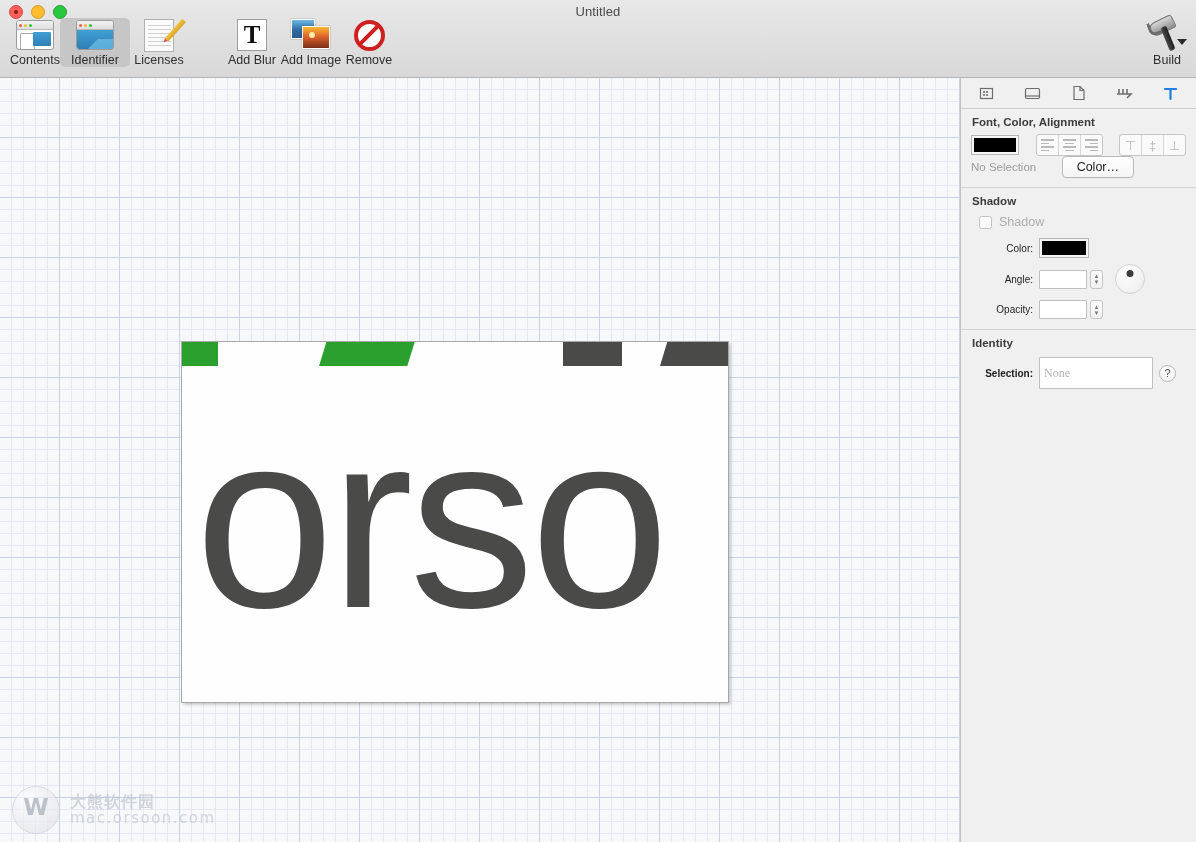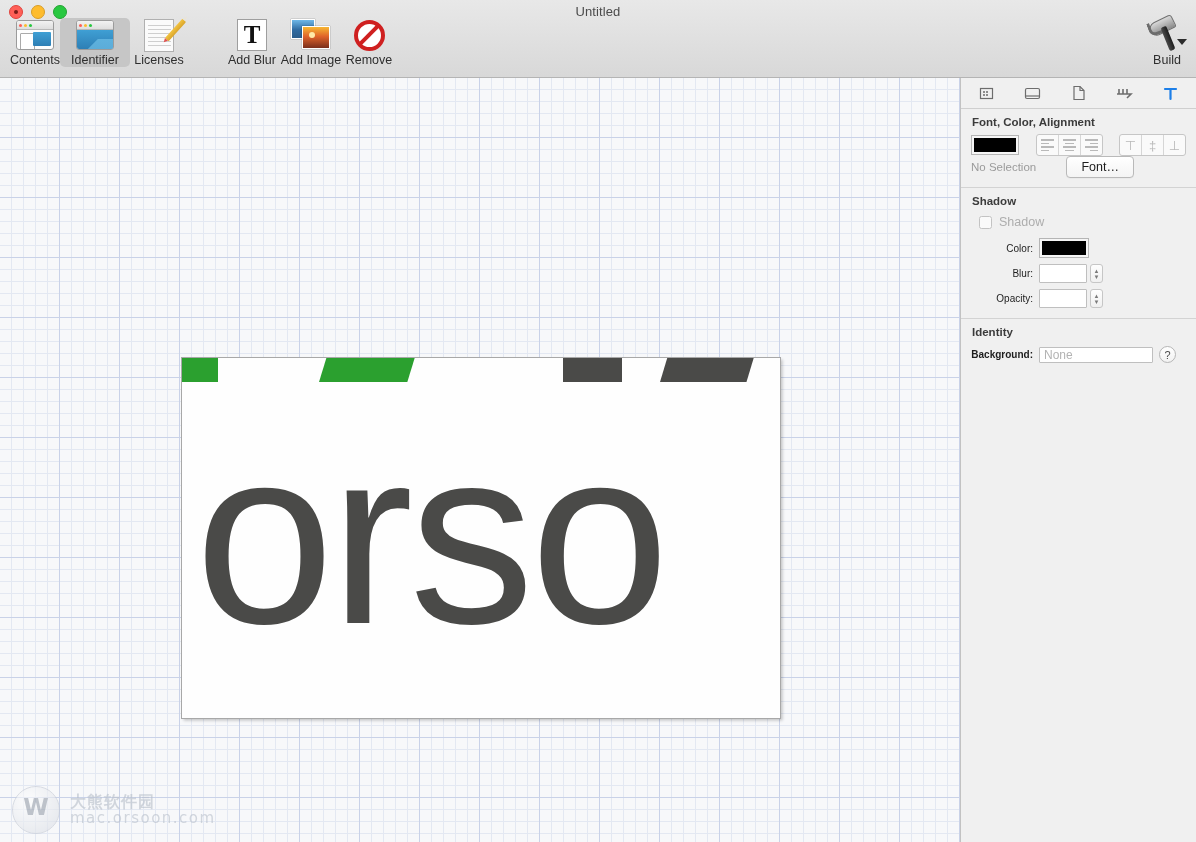--- a/index.html
+++ b/index.html
@@ -175,22 +175,22 @@
     background-image:
       linear-gradient(to right, #c9d2e8 1px, transparent 1px),
       linear-gradient(to bottom, #c9d2e8 1px, transparent 1px),
       linear-gradient(to right, #e3e8f2 1px, transparent 1px),
       linear-gradient(to bottom, #e3e8f2 1px, transparent 1px);
     background-size: 60px 60px, 60px 60px, 12px 12px, 12px 12px;
     background-position: -1px -1px, -1px -1px, -1px -1px, -1px -1px;
     overflow: hidden;
   }
   .doc-sheet {
-    position: absolute; left: 181px; top: 279px;
-    width: 600px; height: 362px;
+    position: absolute; left: 181px; top: 263px;
+    width: 548px; height: 362px;
     background: #fefefe;
     border: 1px solid #a8a8a8;
     box-shadow: 1.5px 1.5px 3px rgba(0,0,0,0.22);
     box-sizing: border-box;
     overflow: hidden;
   }
   .shape { position: absolute; }
   .s-green { background: #2ba02f; }
   .s-dark  { background: #4a4a48; }
   .s-g1 { left: 0px;   top: -1px; width: 36px;  height: 25px; }
@@ -529,63 +529,64 @@
             <span class="vglyph">‡</span>
           </span>
         <span class="b">
             <span class="vglyph">⊥</span>
           </span>
       </span>
     </div>
 
     <div class="row" style="margin-top:0;">
       <span class="no-sel">No Selection</span>
-      <button class="btn" style="margin-left:auto;margin-right:52px;">Font…</button>
+      <button class="btn" style="margin-left:auto;margin-right:52px;">Color…</button>
     </div>
 
     <div class="divider" style="margin-top:9px;"></div>
 
     <div class="sec-head">Shadow</div>
 
     <div class="row" style="padding-left:18px;margin-top:4px;">
       <span class="cb"></span>
       <span class="cb-label">Shadow</span>
     </div>
 
     <div class="row" style="margin-top:9px;">
       <span class="flabel">Color:</span>
       <span class="color-well">
           <i></i>
         </span>
     </div>
 
-
-
     <div class="row" style="margin-top:6px;">
-      <span class="flabel">Blur:</span>
+      <span class="flabel">Angle:</span>
       <input class="tfield" style="width: 48px;" value="">
       <span class="stepper">
           <span>▲</span>
           <span>▼</span>
         </span>
-    </div>
+      <span class="dial"></span>
+    </div>
+
+
 
     <div class="row" style="margin-top:6px;">
       <span class="flabel">Opacity:</span>
       <input class="tfield" style="width: 48px;" value="">
       <span class="stepper">
           <span>▲</span>
           <span>▼</span>
         </span>
     </div>
 
     <div class="divider" style="margin-top:10px;"></div>
 
     <div class="sec-head">Identity</div>
 
     <div class="row" style="margin-top:4px;">
-      <span class="flabel bold">Background:</span>
-      <input class="tfield" style="width: 114px; height: 16px;" placeholder="None">
+      <span class="flabel bold">Selection:</span>
+      <input class="tfield" style="width: 114px; height: 32px; font-family: Liberation Serif, serif;" placeholder="None">
       <span class="help">?</span>
     </div>
 
   </div>
 </div>
 
 </body></html>

